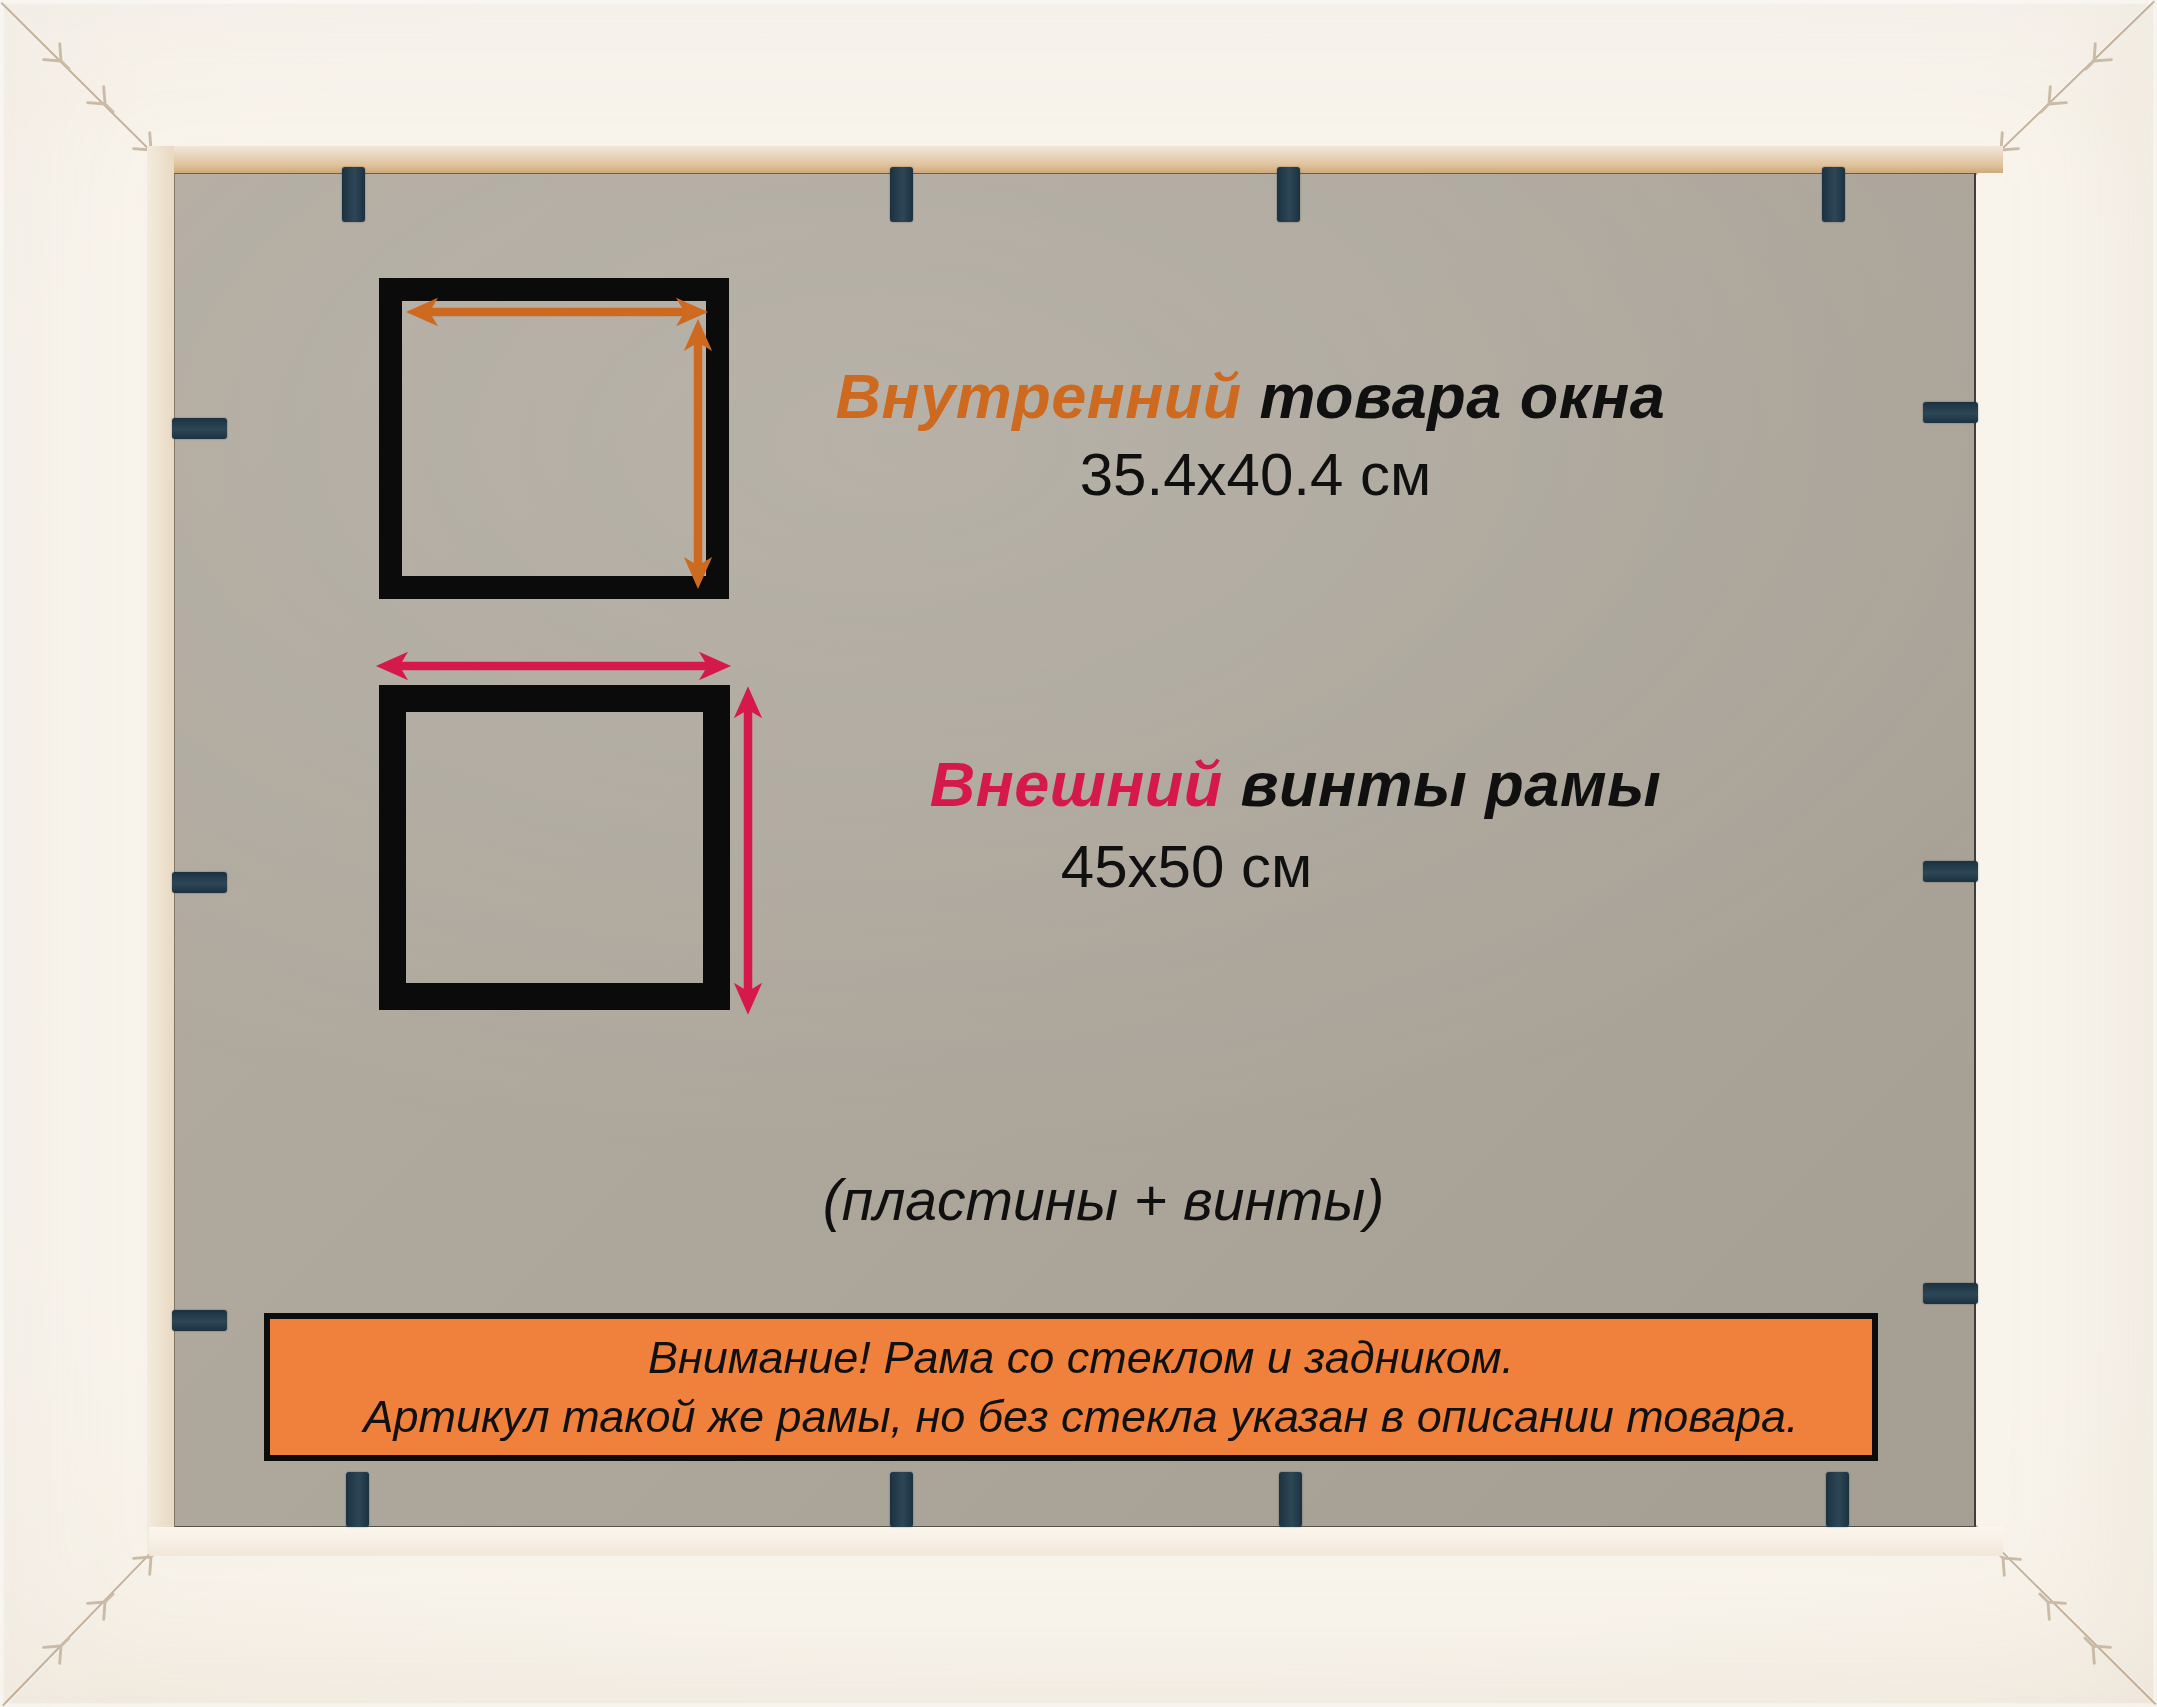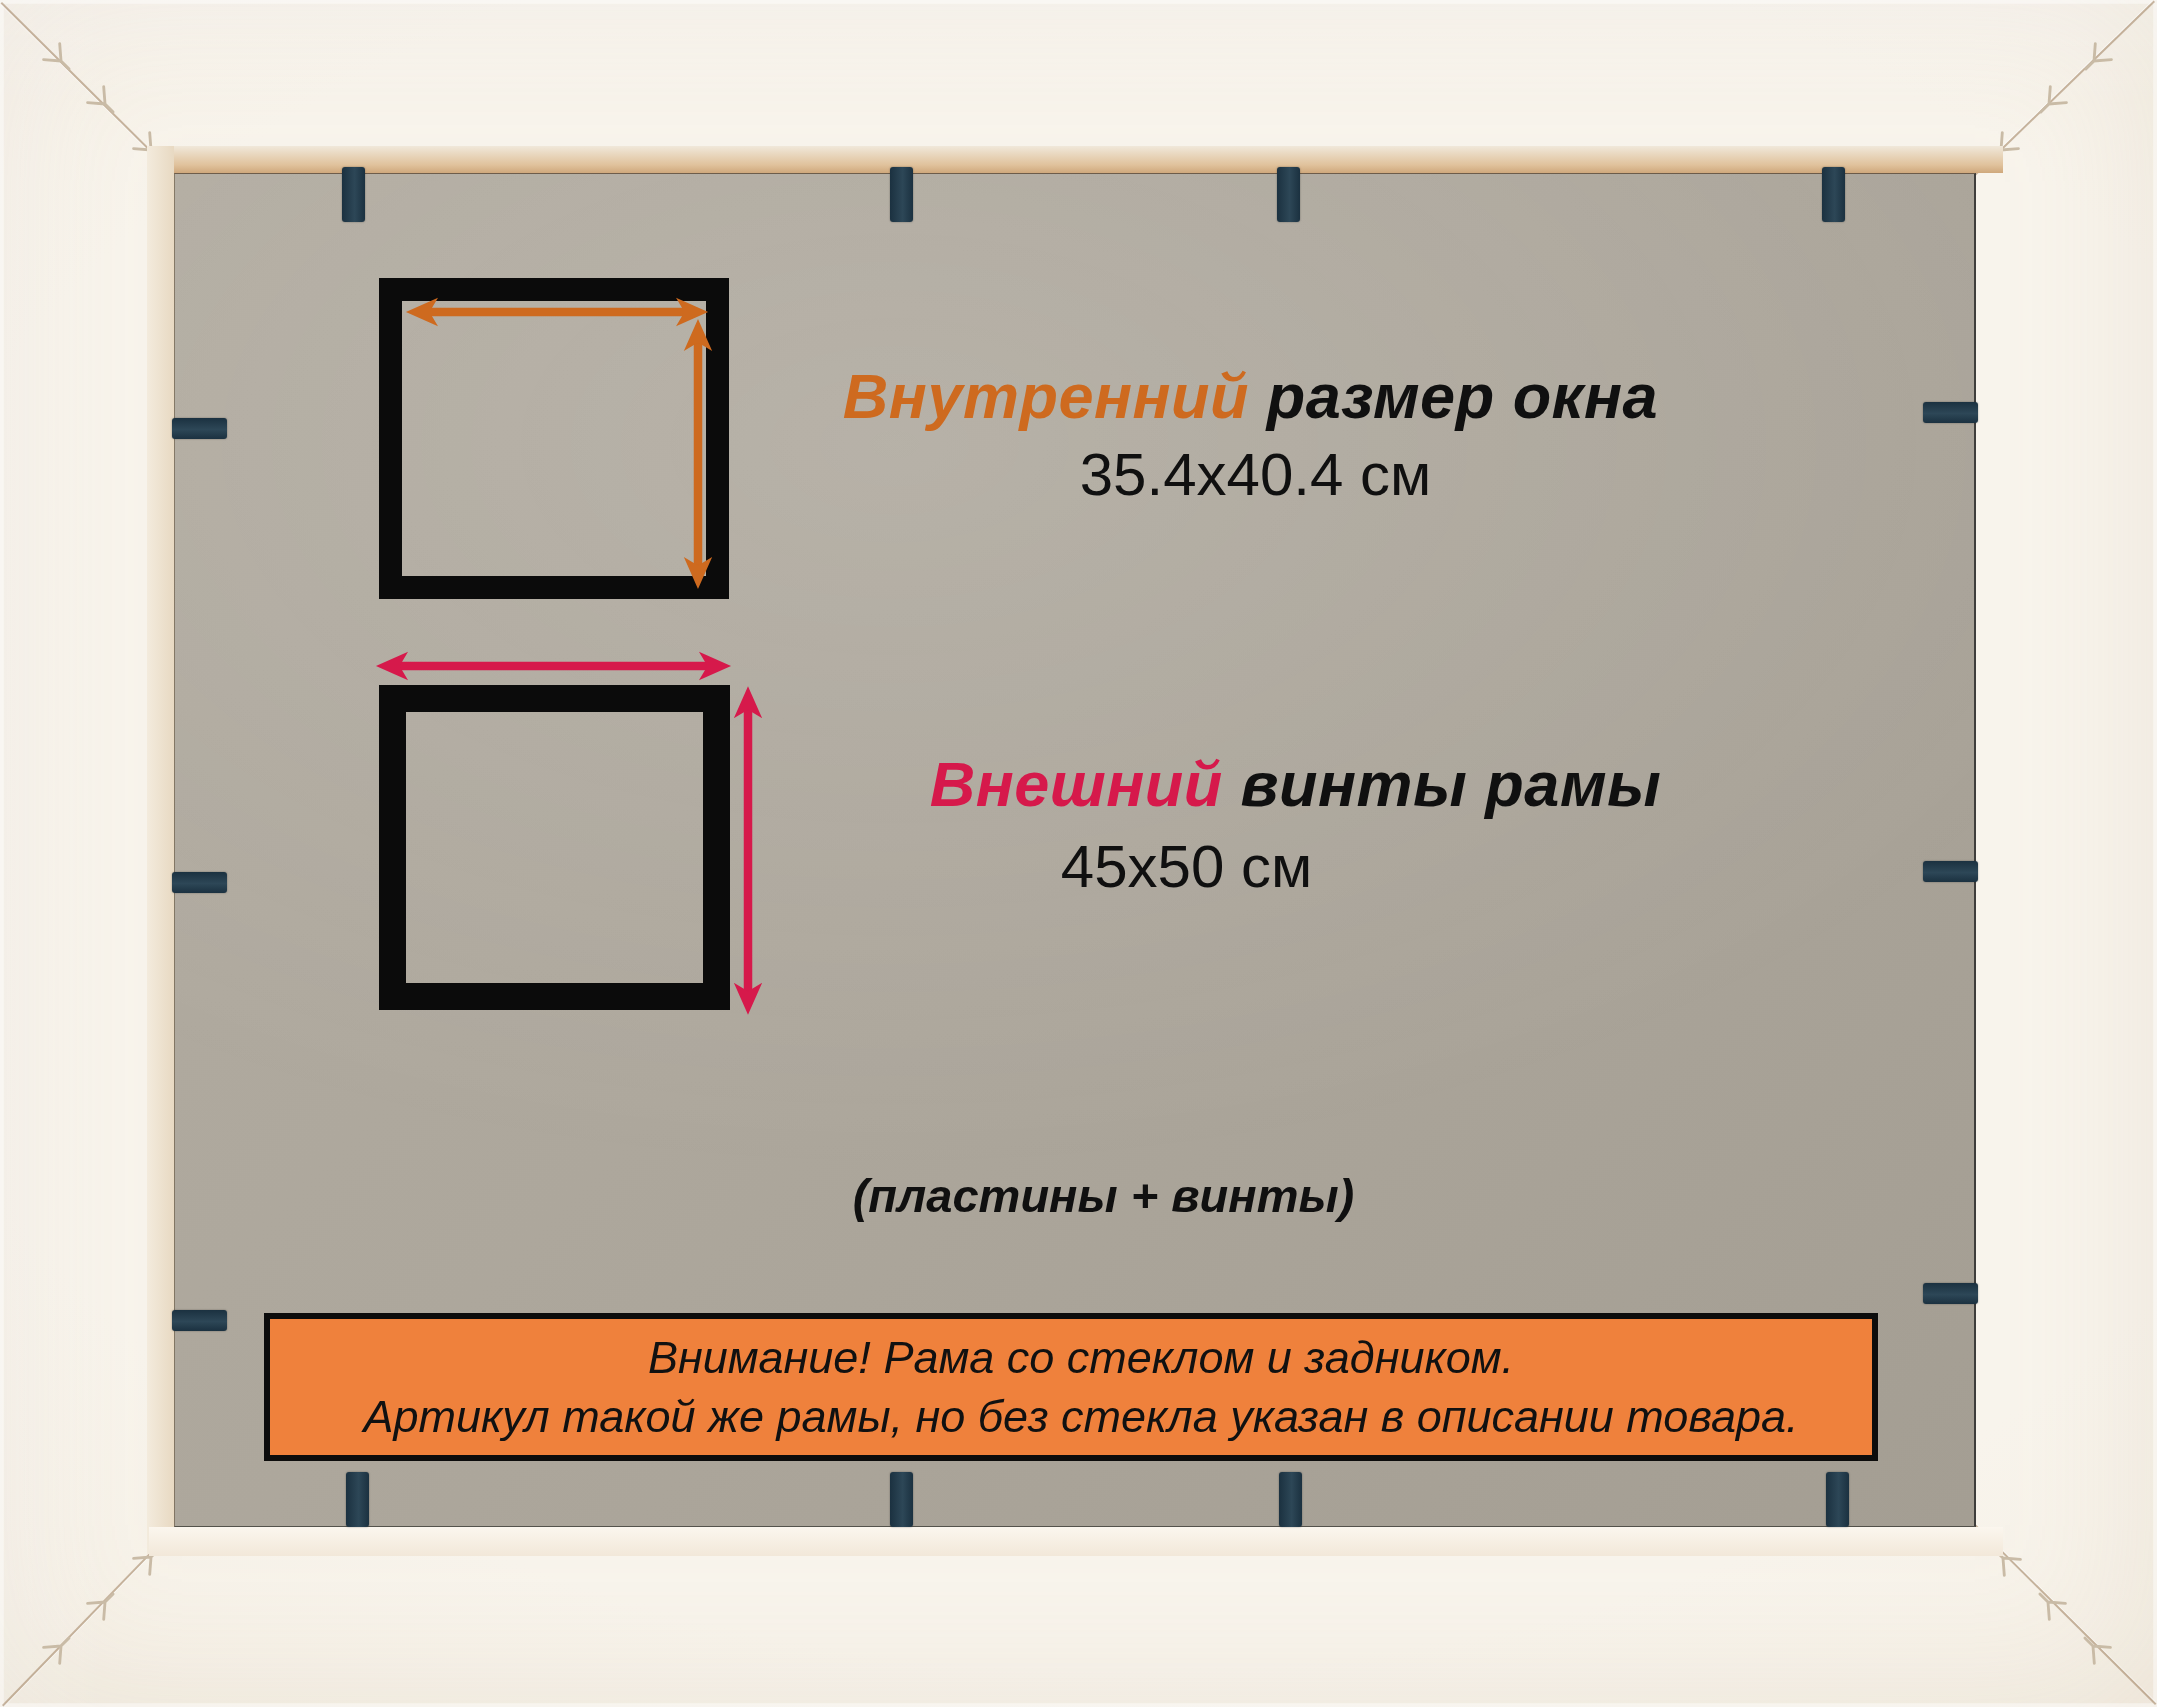--- a/index.html
+++ b/index.html
@@ -52,21 +52,21 @@
   .sq{position:absolute;box-sizing:border-box;border:23px solid #0b0b0b;}
   .arrow{position:absolute;}
   
   .t{position:absolute;line-height:1;text-align:center;color:#101010;white-space:nowrap;}
   .title{font-size:63px;font-weight:bold;font-style:italic;letter-spacing:0.5px;}
   .value{font-size:60px;font-weight:400;}
   .accent-orange{color:#CE6A1F;}
   .accent-crimson{color:#D6194B;}
   .t-rest{margin-left:.28em;}
   .hw-title{font-size:63px;font-weight:bold;font-style:italic;}
-  .hw-sub{font-size:47px;font-weight:bold;font-style:italic;}
+  .hw-sub{font-size:57px;font-weight:normal;font-style:italic;}
   
   .banner{
     position:absolute;left:264px;top:1313px;width:1614px;height:148px;
     box-sizing:border-box;border:6.7px solid #0c0c0c;background:#EF813C;
     display:flex;flex-direction:column;justify-content:center;gap:11.4px;padding-left:20px;
   }
   .banner .line{font-size:45px;font-style:italic;color:#111;text-align:center;line-height:1.05;white-space:nowrap;}
 </style>
 </head>
 <body>
@@ -158,21 +158,21 @@
     <path d="M2,18 L36,3 L27,18 L36,33 Z" fill="#D6194B"></path>
     <path d="M378,18 L344,3 L353,18 L344,33 Z" fill="#D6194B"></path>
   </svg>
   <svg class="arrow" style="left:731px;top:683px;" width="34" height="335" viewBox="0 0 36 352">
     <line x1="18" y1="22" x2="18" y2="330" stroke-width="9" stroke="#D6194B"></line>
     <path d="M18,2 L3,36 L18,27 L33,36 Z" fill="#D6194B"></path>
     <path d="M18,350 L3,316 L18,325 L33,316 Z" fill="#D6194B"></path>
   </svg>
 
   <div class="t title" style="left:680px;top:365px;width:1141px;">
-    <span class="accent-orange">Внутренний</span><span class="t-rest">размер окна</span>
+    <span class="accent-orange">Внутренний</span><span class="t-rest">товара окна</span>
   </div>
   <div class="t value" style="left:780px;top:445px;width:951px;">35.4x40.4 см</div>
 
   <div class="t title" style="left:725px;top:753px;width:1141px;">
     <span class="accent-crimson">Внешний</span><span class="t-rest">винты рамы</span>
   </div>
   <div class="t value" style="left:711px;top:837px;width:951px;">45x50 см</div>
 
   <div class="t hw-sub" style="left:628px;top:1172px;width:951px;">(пластины + винты)</div>
 

